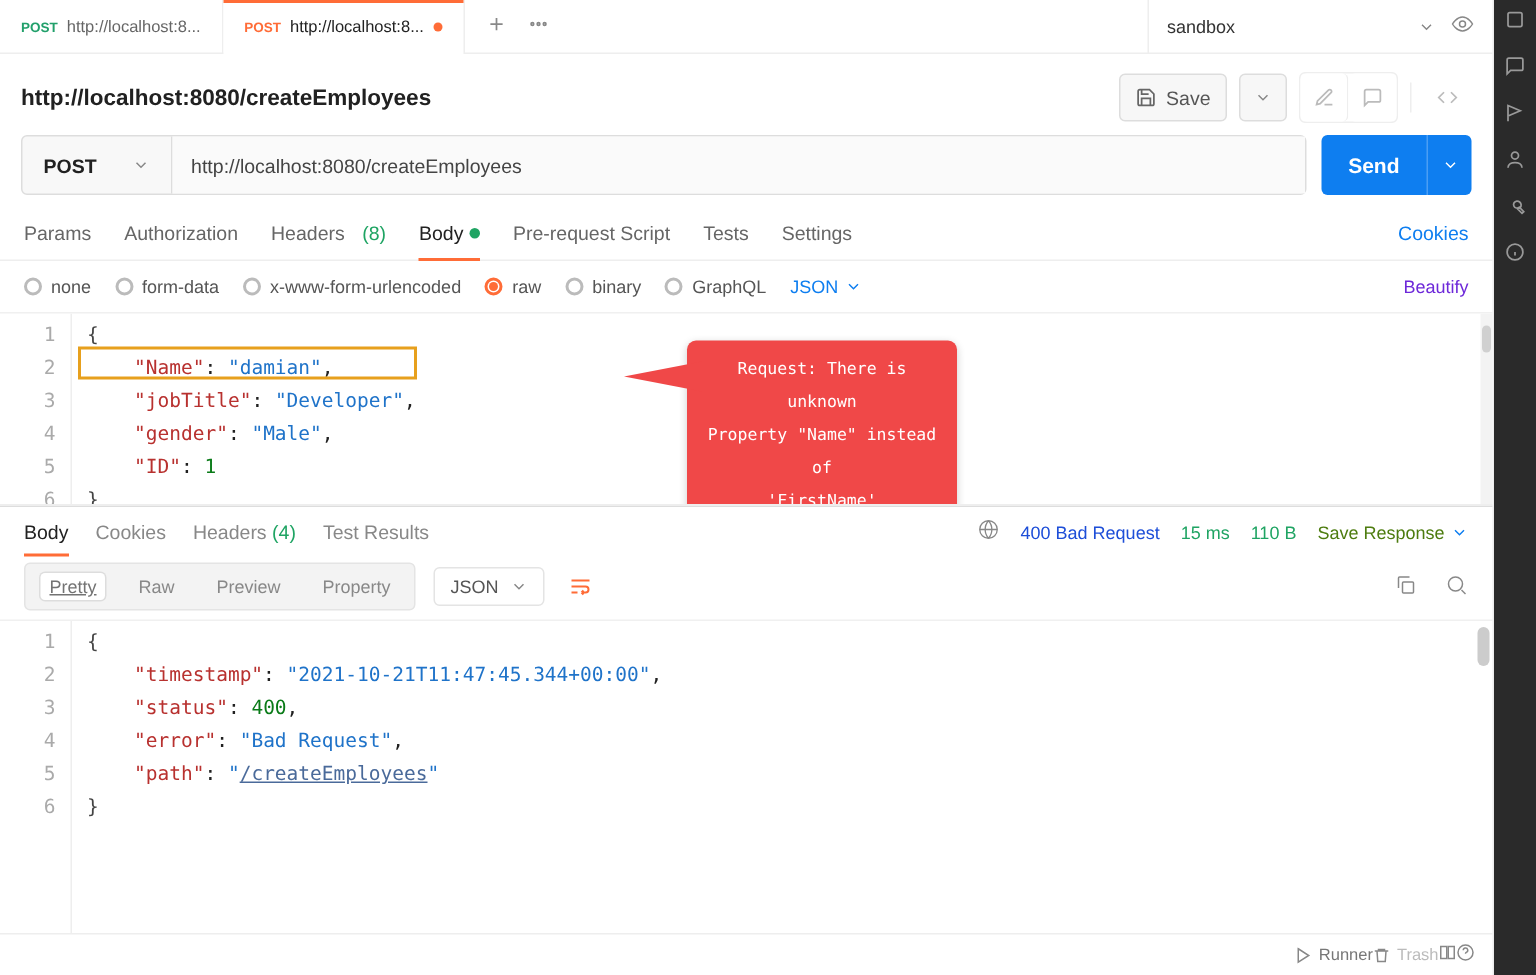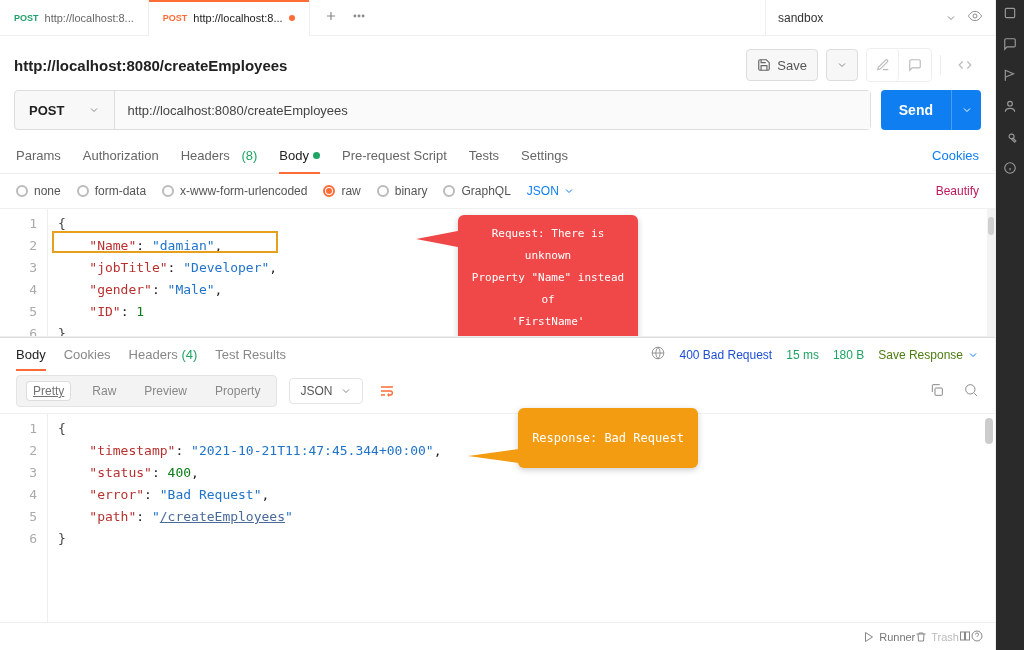--- a/index.html
+++ b/index.html
@@ -42,33 +42,33 @@
   .count { color:#1fa463;}
   .green-dot { width:7px; height:7px; background:#1fa463; border-radius:50%;}
   .link-right { margin-left:auto; color:#0e7ef0; font-weight:500;}
 
   .bodytype { display:flex; gap:16px; align-items:center; padding:10px 16px; font-size:12px; color:#555; border-bottom:1px solid #f0f0f0;text-align:right;}
   .radio { display:flex; align-items:center; gap:6px;}
   .radio .circ { width:12px; height:12px; border:2px solid #bbb; border-radius:50%; background:#fff;}
   .radio.sel .circ { border-color:#ff6c37;}
   .radio.sel .circ::after{ content:""; display:block; width:6px; height:6px; background:#ff6c37; border-radius:50%; margin:1px;}
   .lang { color:#0e7ef0; display:flex; align-items:center; gap:4px;}
-  .beautify { margin-left:auto; color:#be185d;}
+  .beautify { margin-left:auto; color:#6d28d9;}
 
   .editor { display:flex; font-family: Menlo, Consolas, monospace; font-size:13px; line-height:22px; overflow:hidden;}
   .gutter { width:48px; text-align:right; color:#aaa; padding:4px 10px 4px 0; border-right:1px solid #eee; user-select:none;}
   .code { padding:4px 10px; position:relative; flex:1;}
   .tok-brace { color:#444;}
   .tok-key { color:#b8312f;}
   .tok-str { color:#1f73c9;}
   .tok-num { color:#0a7b18;}
   .tok-path { color:#4a6a9a; text-decoration:underline;}
   .highlight-box { position:absolute; border:2px solid #e7a01d; top:22px; left:4px; width:226px; height:22px; pointer-events:none;}
   .callout { position:absolute; background:#f04848; color:#fff; font-size:11px; padding:8px 10px; border-radius:6px; text-align:center; box-shadow:0 2px 6px rgba(0,0,0,.2); white-space:pre-line;}
-  .callout.red { top:6px; left:410px; width:180px;}
+  .callout.red { top:18px; left:410px; width:180px;}
   .callout.red::before { content:""; position:absolute; left:-52px; top:14px; border:10px solid transparent; border-right:52px solid #f04848;}
   .callout.orange { background:#f39c12; top:-6px; left:470px; width:180px; height:60px; display:flex; align-items:center; justify-content:center; font-size:12px;}
   .callout.orange::before { content:""; position:absolute; left:-58px; bottom:4px; border:8px solid transparent; border-right:58px solid #f39c12;}
 
   .resp-header { display:flex; align-items:center; gap:18px; padding:8px 16px 0 16px; border-top:1px solid #ddd; font-size:13px;}
   .resp-tabs { display:flex; gap:18px; color:#888;}
   .resp-tab.active{ color:#222; position:relative;}
   .resp-tab.active::after{ content:""; position:absolute; bottom:-9px; left:0; right:0; height:2px; background:#ff6c37;}
   .resp-meta { margin-left:auto; display:flex; gap:14px; align-items:center; font-size:12px;}
   .status-red { color:#1d4ed8;}
@@ -263,21 +263,21 @@
         <span class="resp-tab"><span>Headers</span>&nbsp;<span class="count">(4)</span></span>
         <span class="resp-tab">Test Results</span>
       </div>
       <div class="resp-meta">
         <span><svg width="14" height="14" viewBox="0 0 24 24" fill="none" stroke="#888" stroke-width="1.5">
               <circle cx="12" cy="12" r="10"></circle>
               <path d="M2 12h20M12 2a15 15 0 0 1 0 20M12 2a15 15 0 0 0 0 20"></path>
             </svg></span>
         <span class="status-red">400 Bad Request</span>
         <span class="status-green">15 ms</span>
-        <span class="status-green">180 B</span>
+        <span class="status-green">110 B</span>
         <span class="save-resp">
             <span>Save Response</span>
             <svg class="chev" viewBox="0 0 24 24" style="stroke:#0e7ef0">
               <path d="M6 9l6 6 6-6"></path>
             </svg>
           </span>
       </div>
     </div>
 
     <div class="resp-toolbar">
@@ -312,21 +312,20 @@
 
     <div class="resp-body">
       <div class="gutter">1<br>2<br>3<br>4<br>5<br>6</div>
       <div class="code" style="position:relative">
         <div><span class="tok-brace">{</span></div>
         <div>&nbsp;&nbsp;&nbsp;&nbsp;<span class="tok-key">"timestamp"</span>:&nbsp;<span class="tok-str">"2021-10-21T11:47:45.344+00:00"</span>,</div>
         <div>&nbsp;&nbsp;&nbsp;&nbsp;<span class="tok-key">"status"</span>:&nbsp;<span class="tok-num">400</span>,</div>
         <div>&nbsp;&nbsp;&nbsp;&nbsp;<span class="tok-key">"error"</span>:&nbsp;<span class="tok-str">"Bad Request"</span>,</div>
         <div>&nbsp;&nbsp;&nbsp;&nbsp;<span class="tok-key">"path"</span>:&nbsp;<span class="tok-str">"</span><span class="tok-path">/createEmployees</span><span class="tok-str">"</span></div>
         <div><span class="tok-brace">}</span></div>
-        <div class="callout orange">Response: Bad Request</div>
       </div>
       <div class="scroll-thumb"></div>
     </div>
 
     <div class="footer">
       <span style="display:flex;align-items:center;gap:4px">
           <svg viewBox="0 0 24 24">
             <path d="M5 3l14 9-14 9V3z"></path>
           </svg>
           <span>Runner</span>

